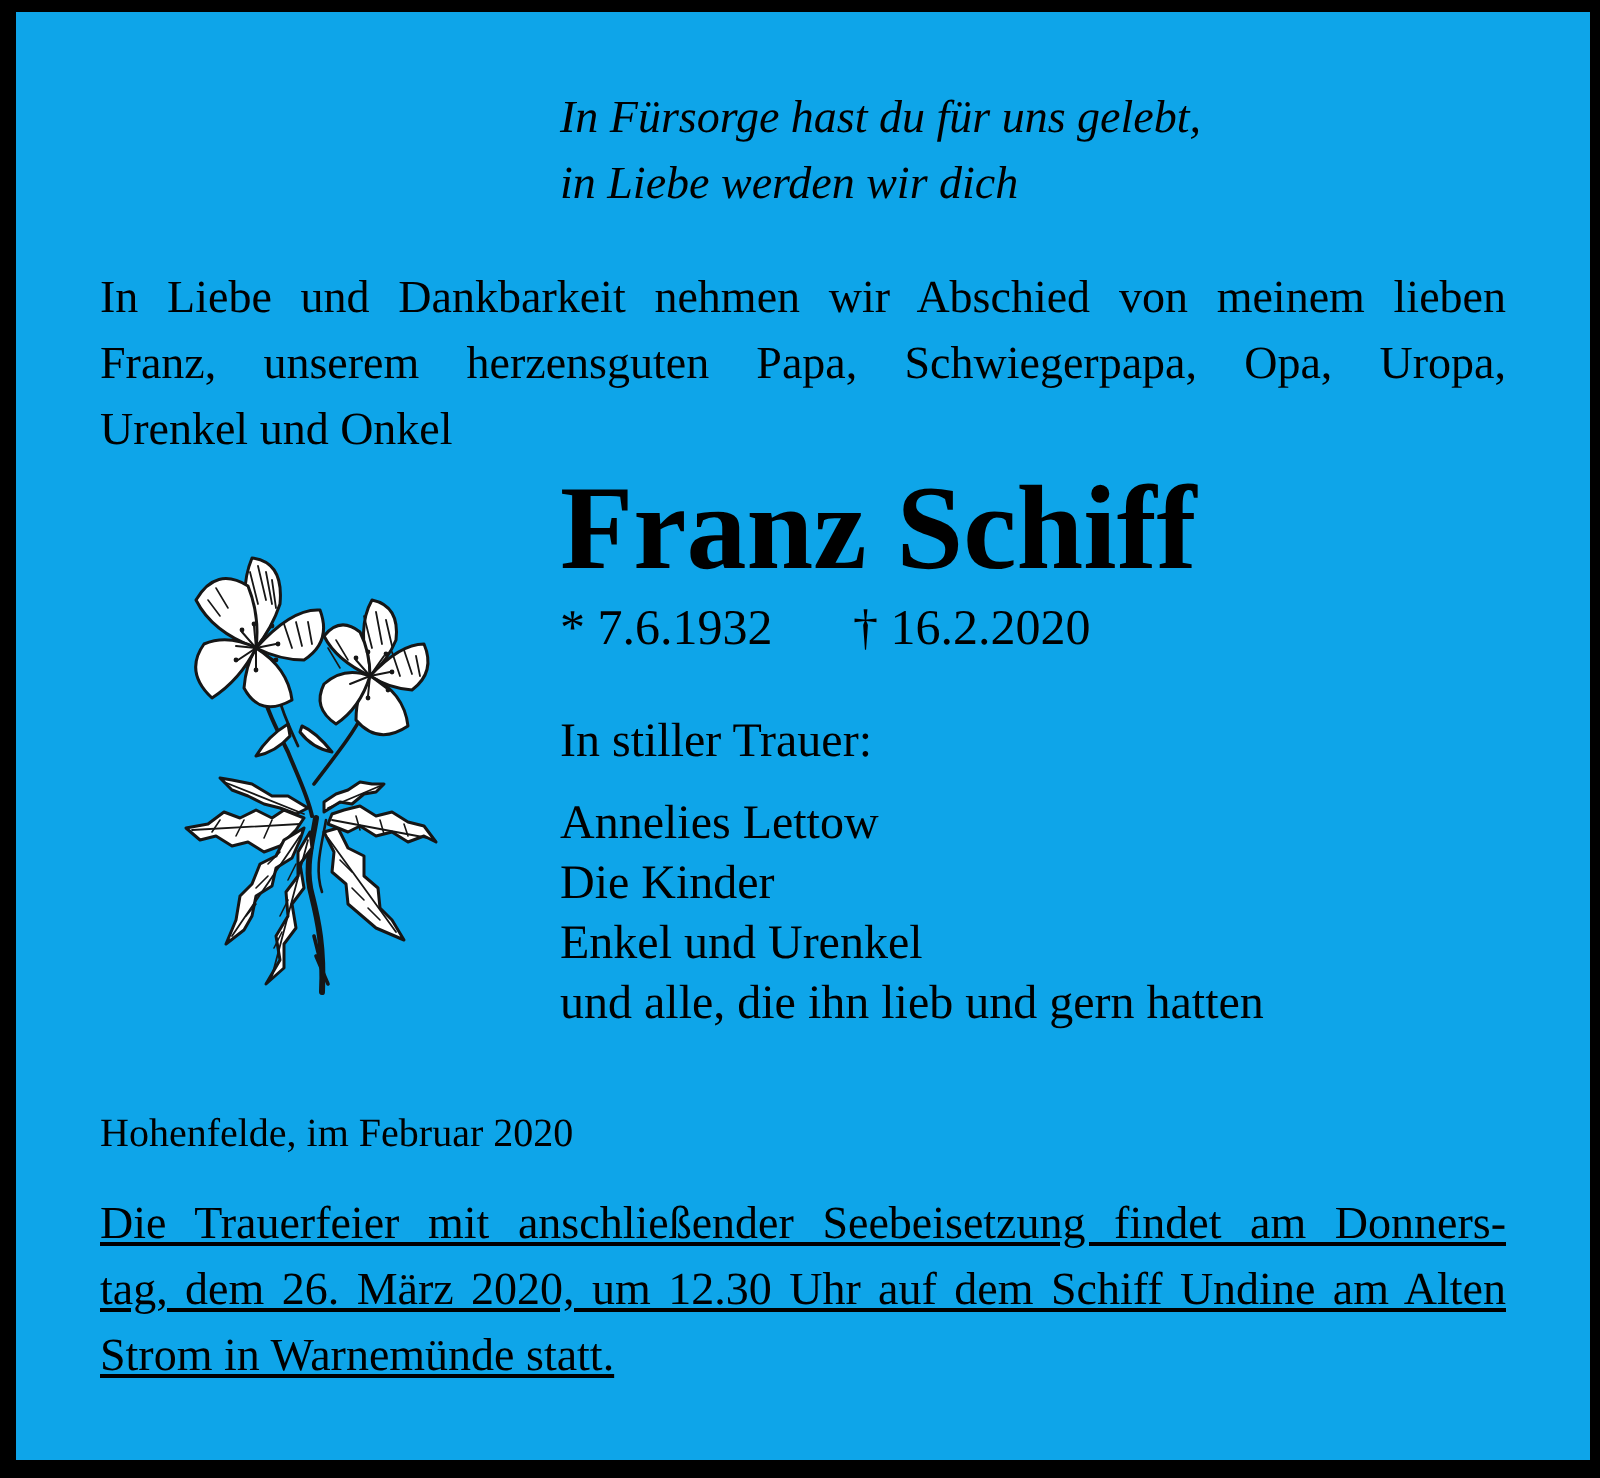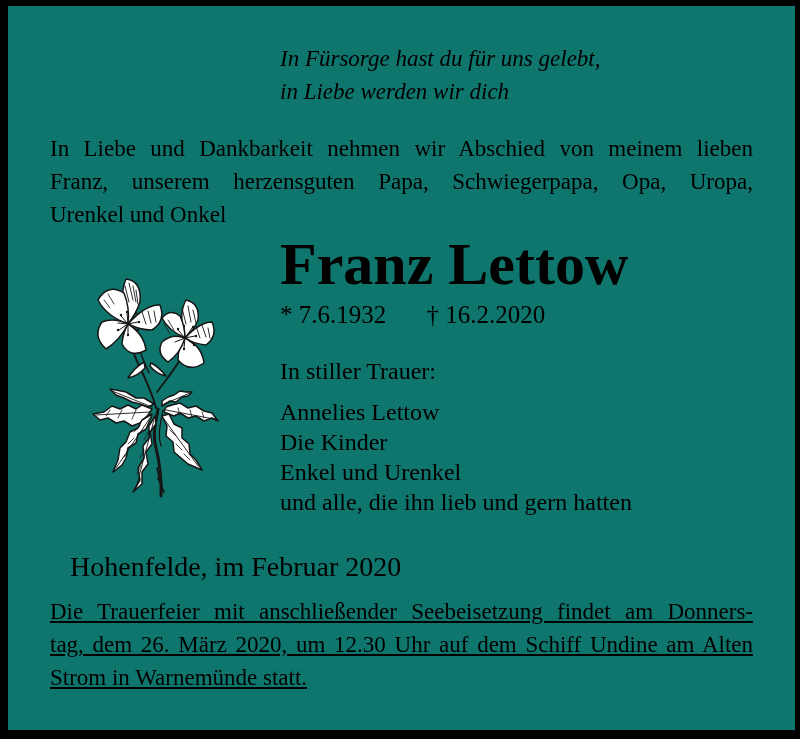--- a/index.html
+++ b/index.html
@@ -2,38 +2,38 @@
 <html><head>
 <meta charset="utf-8">
 <style>
   html,body{margin:0;padding:0;background:#ffffff;}
   body{font-family:"Liberation Serif","DejaVu Serif",serif;color:#000;}
   .notice{
     box-sizing:border-box;
     width:800px;height:739px;
     border-style:solid;border-color:#000;
     border-width:6px 5px 9px 8px;
-    background:#0f766e;
+    background:#0ea5e9;
     position:relative;
     padding:36px 42px 0 42px;
     overflow:hidden;
   }
   .poem{margin-left:230px;font-style:italic;font-size:23px;line-height:33px;}
   .poem-line{white-space:nowrap;}
   .intro{margin-top:24px;font-size:23px;line-height:33px;width:703px;}
   .jline{text-align:justify;text-align-last:justify;}
   .lline{text-align:left;}
   .middle{margin-top:4px;min-height:262px;}
   .center-col{margin-left:230px;}
   .name{font-size:60px;line-height:58px;font-weight:bold;margin:0;letter-spacing:0;}
   .dates{margin-top:8px;font-size:25px;line-height:28px;}
   .death{margin-left:34px;}
   .trauer-label{margin-top:28px;font-size:24px;line-height:28px;}
   .mourners{margin-top:12px;font-size:24px;line-height:30px;}
-  .place{margin-top:36px;font-size:28px;line-height:28px;margin-left:20px;}
+  .place{margin-top:36px;font-size:20px;line-height:28px;}
   .funeral{margin-top:14px;font-size:23px;line-height:33px;width:703px;text-decoration:underline;}
   .flower{position:absolute;left:70px;top:256px;width:160px;height:250px;}
   .flower svg{display:block;}
 </style>
 </head>
 <body>
 
 <div class="notice">
 
   <div class="poem">
@@ -122,21 +122,21 @@
         <circle cx="115" cy="65" r="1.2" fill="#161616" stroke="none"></circle>
         <circle cx="118" cy="74" r="1.2" fill="#161616" stroke="none"></circle>
         <circle cx="116" cy="83" r="1.2" fill="#161616" stroke="none"></circle>
         <circle cx="106" cy="87" r="1.2" fill="#161616" stroke="none"></circle>
       </g>
     </svg>
   </div>
 
   <div class="middle">
     <div class="center-col">
-      <h1 class="name">Franz Lettow</h1>
+      <h1 class="name">Franz Schiff</h1>
       <div class="dates">
         <span class="birth">* 7.6.1932</span>
         <span class="death">† 16.2.2020</span>
       </div>
       <div class="trauer-label">In stiller Trauer:</div>
       <div class="mourners">
         <div>Annelies Lettow</div>
         <div>Die Kinder</div>
         <div>Enkel und Urenkel</div>
         <div>und alle, die ihn lieb und gern hatten</div>

